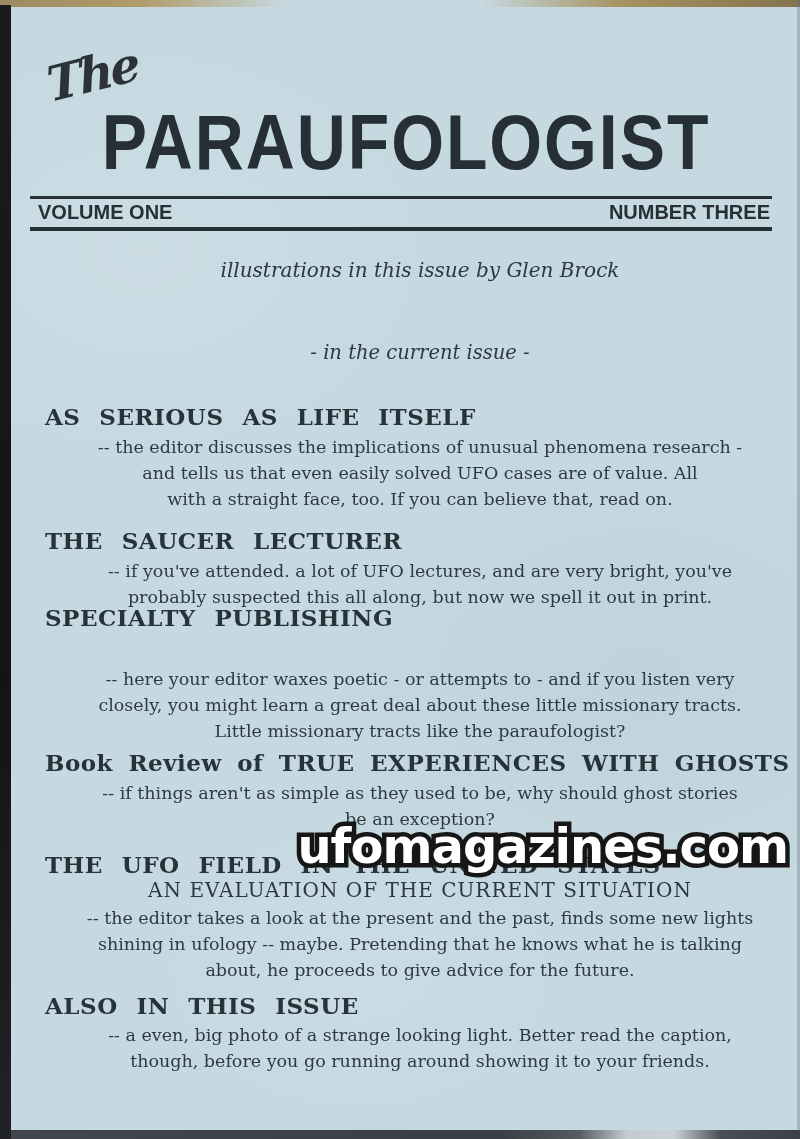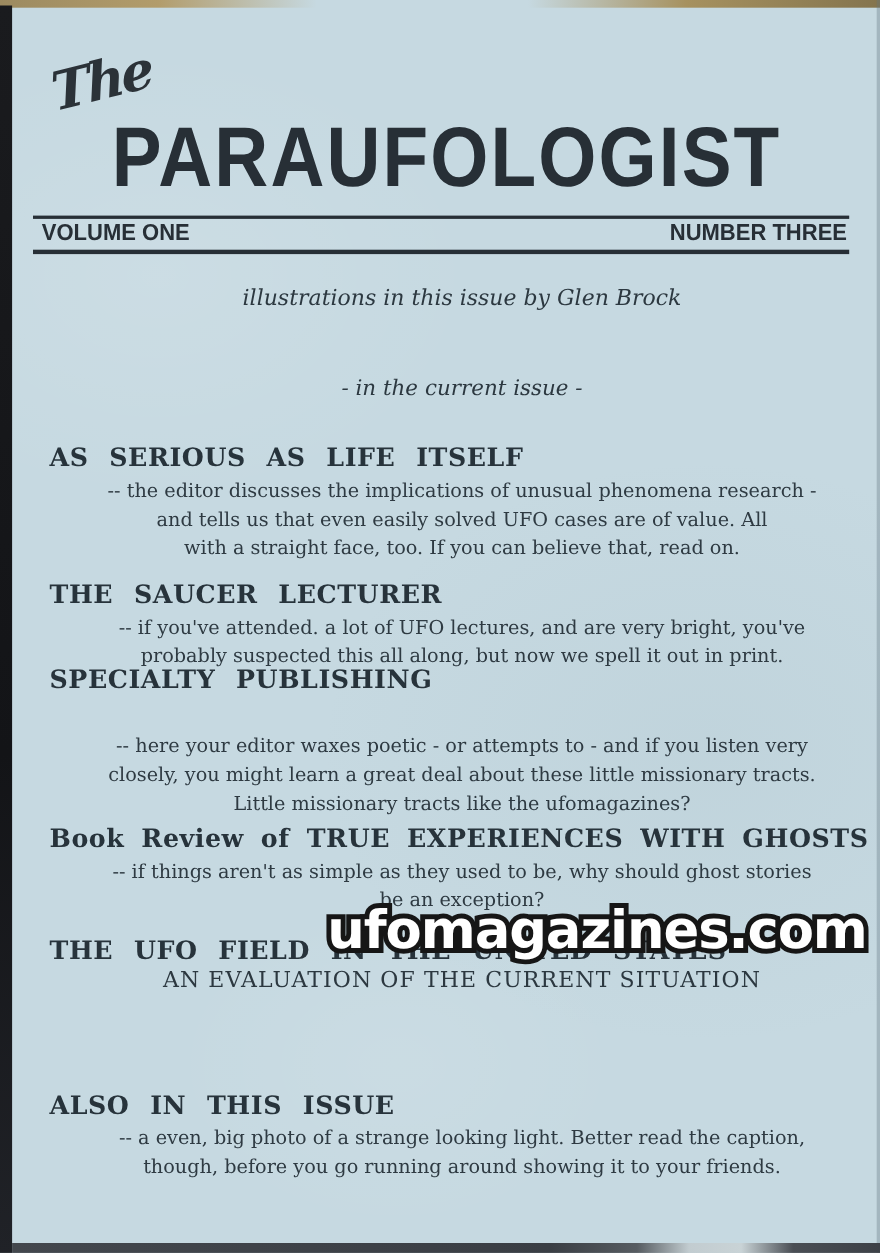--- a/index.html
+++ b/index.html
@@ -141,36 +141,41 @@
   <div class="sec-h" style="top:527px">THE SAUCER LECTURER</div>
   <div class="sec-p" style="top:558px">
     <div>-- if you've attended. a lot of UFO lectures, and are very bright, you've</div>
     <div>probably suspected this all along, but now we spell it out in print.</div>
   </div>
 
   <div class="sec-h" style="top:604px">SPECIALTY PUBLISHING</div>
   <div class="sec-p" style="top:666px">
     <div>-- here your editor waxes poetic - or attempts to - and if you listen very</div>
     <div>closely, you might learn a great deal about these little missionary tracts.</div>
-    <div>Little missionary tracts like the ufomagazines?</div>
+    <div>Little missionary tracts like the paraufologist?</div>
   </div>
 
   <div class="sec-h" style="top:749px; word-spacing:0.3em">Book Review of TRUE EXPERIENCES WITH GHOSTS</div>
   <div class="sec-p" style="top:780px">
     <div>-- if things aren't as simple as they used to be, why should ghost stories</div>
     <div>be an exception?</div>
   </div>
 
   <div class="watermark">
     <span class="wm-layer wm-stroke">ufomagazines.com</span>
     <span class="wm-layer wm-fill">ufomagazines.com</span>
   </div>
 
   <div class="sec-h" style="top:851px">THE UFO FIELD IN THE UNITED STATES</div>
   <div class="sec-sub" style="top:878px">AN EVALUATION OF THE CURRENT SITUATION</div>
+  <div class="sec-p" style="top:905px">
+    <div>-- the editor takes a look at the present and the past, finds some new lights</div>
+    <div>shining in ufology -- maybe.  Pretending that he knows what he is talking</div>
+    <div>about, he proceeds to give advice for the future.</div>
+  </div>
 
   <div class="sec-h" style="top:992px">ALSO IN THIS ISSUE</div>
   <div class="sec-p" style="top:1022px">
     <div>-- a even, big photo of a strange looking light.  Better read the caption,</div>
     <div>though, before you go running around showing it to your friends.</div>
   </div>
 
 </div>
 
 </body></html>

